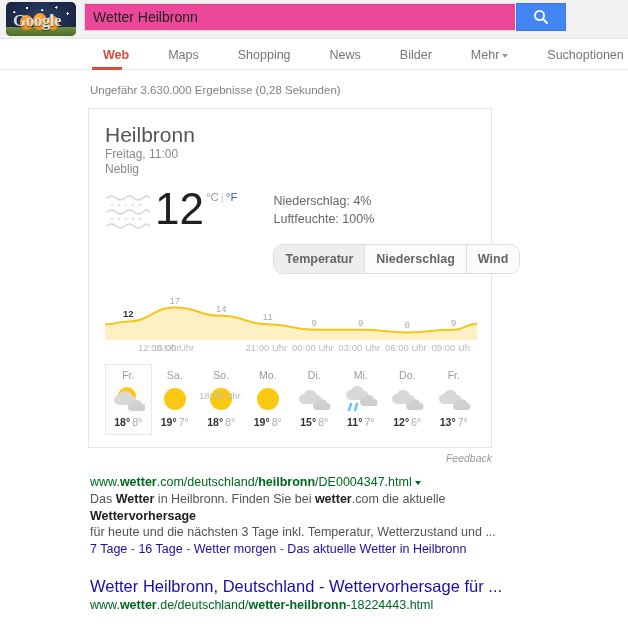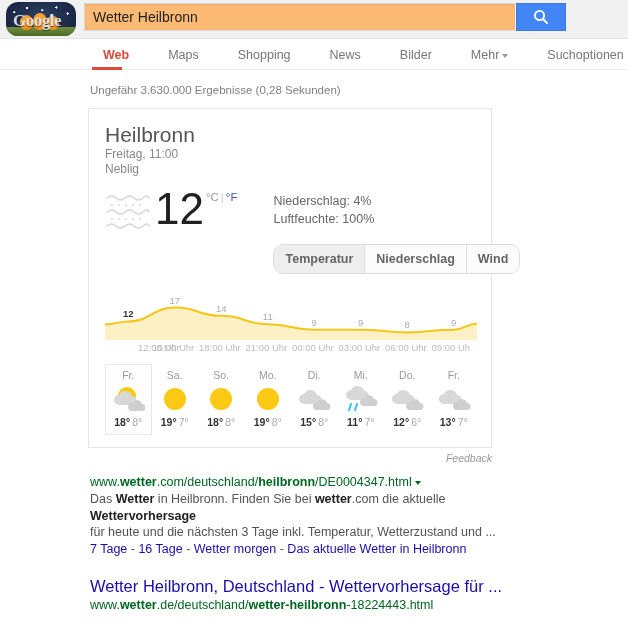--- a/index.html
+++ b/index.html
@@ -14,21 +14,21 @@
   
   .header{
     position:relative;
     height:38px;
     background:#f1f1f1;
     border-bottom:1px solid #e4e4e4;
   }
   .doodle{
     position:absolute;left:6px;top:2px;
     width:70px;height:34px;
-    border-radius:12px;
+    border-radius:5px;
     background:
       radial-gradient(circle at 12% 30%, #ffffff 0 1px, transparent 1.2px),
       radial-gradient(circle at 30% 18%, #ffffff 0 1px, transparent 1.2px),
       radial-gradient(circle at 52% 24%, #ffffff 0 1px, transparent 1.2px),
       radial-gradient(circle at 72% 16%, #ffffff 0 1px, transparent 1.2px),
       radial-gradient(circle at 88% 34%, #ffffff 0 1px, transparent 1.2px),
       radial-gradient(circle at 64% 42%, #ffffff 0 1px, transparent 1.2px),
       radial-gradient(ellipse at 50% 42%, #2c3f63 0%, #1b2747 70%, #141d36 100%);
     overflow:hidden;
   }
@@ -52,21 +52,21 @@
     text-shadow:0 1px 1px rgba(0,0,0,.6);
     opacity:.92;
   }
   .search-wrap{
     position:absolute;left:84px;top:3px;
     width:480px;height:28px;
   }
   .search-box{
     position:absolute;left:0;top:0;
     width:430px;height:26px;
-    background:#fdba74;
+    background:#ec4899;
     border:1px solid #d9d9d9;
     border-right:none;
     box-shadow:inset 0 1px 2px rgba(0,0,0,.08);
   }
   .search-input{
     width:100%;height:100%;
     border:none;outline:none;
     padding:0 8px;
     box-sizing:border-box;
     font-family:"Liberation Sans", sans-serif;
@@ -345,21 +345,21 @@
         <div class="chart-label" style="left: 162.75px; top: 23.1538px;">11</div>
         <div class="chart-label" style="left: 209.25px; top: 28.6923px;">9</div>
         <div class="chart-label" style="left: 255.75px; top: 28.6923px;">9</div>
         <div class="chart-label" style="left: 302.25px; top: 31.4615px;">8</div>
         <div class="chart-label" style="left: 348.75px; top: 28.6923px;">9</div>
       </div>
   </div>
   <div class="xaxis" id="chart-xaxis">
       <div class="xlabel" style="left: 1px; margin-left: 32px;">12:00 Uhr</div>
       <div class="xlabel" style="left: 47.5px;">15:00 Uhr</div>
-      <div class="xlabel" style="left: 94px;">18:00 Uhr</div>
+      <div class="xlabel" style="left: 94px; margin-top: 48px;">18:00 Uhr</div>
       <div class="xlabel" style="left: 140.5px;">21:00 Uhr</div>
       <div class="xlabel" style="left: 187px;">00:00 Uhr</div>
       <div class="xlabel" style="left: 233.5px;">03:00 Uhr</div>
       <div class="xlabel" style="left: 280px;">06:00 Uhr</div>
       <div class="xlabel" style="left: 326.5px;">09:00 Uh</div>
     </div>
 
   <div class="forecast" id="forecast-row">
       <div class="fc-day sel">
         <div class="fc-name">Fr.</div>

